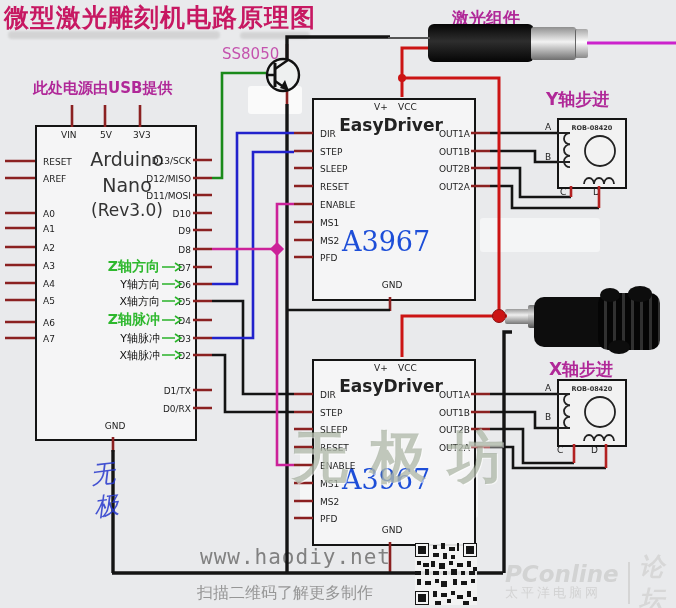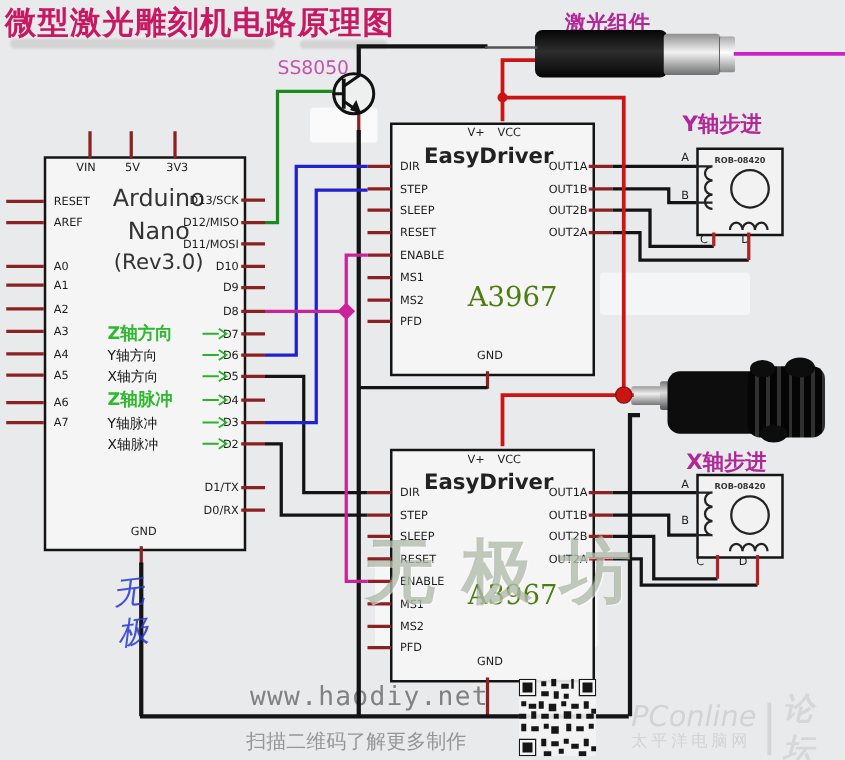--- a/index.html
+++ b/index.html
@@ -7,36 +7,36 @@
      font-family:"DejaVu Sans","Liberation Sans",sans-serif}
   .abs{position:absolute;white-space:nowrap}
   .patch{position:absolute;background:#fff;opacity:.75;border-radius:3px}
   .smudge{position:absolute;background:#c2c2c2;opacity:.55;border-radius:4px;filter:blur(1px)}
   .title{left:4px;top:1px;font-size:25px;font-weight:bold;color:#c71862;letter-spacing:1px}
   .mag{color:#b02898;font-weight:bold}
   .board{position:absolute;border:2px solid #141414;background:#f5f5f6}
   .pin{position:absolute;font-size:9px;color:#1c1c1c;white-space:nowrap;line-height:11px}
   .pr{right:4px;text-align:right}
   .pl{left:6px}
-  .sig{position:absolute;left:86px;width:74px;text-align:left;font-size:11px;color:#141414;white-space:nowrap}
+  .sig{position:absolute;left:86px;width:74px;text-align:right;font-size:11px;color:#141414;white-space:nowrap}
   .sig.green{font-size:14px;color:#2eb82e;font-weight:bold}
   .dname{position:absolute;top:15px;left:10px;width:134px;text-align:center;font-size:17px;font-weight:600;color:#222}
-  .chip{position:absolute;left:28px;width:104px;text-align:right;font-size:22px;color:#4d7c0f;
+  .chip{position:absolute;left:28px;width:104px;text-align:left;font-size:27px;color:#1d4ed8;
         font-family:"DejaVu Serif","Liberation Serif",serif}
   .cgnd{left:50px;width:56px;text-align:center}
   .rob{position:absolute;top:4px;left:0;width:100%;text-align:center;font-size:6.5px;font-weight:bold;color:#333}
   svg.wires{position:absolute;left:0;top:0;pointer-events:none}
   .gray-sites{color:#818181;font-family:"DejaVu Sans Mono","Liberation Mono",monospace}
   .wm-brand{left:292px;top:420px;font-size:56px;font-weight:bold;letter-spacing:22px;
             color:rgba(128,142,118,.48);text-shadow:1px 1px 0 rgba(255,255,255,.6)}
   .wm-url{left:300px;top:452px;font-size:17px;letter-spacing:3px;color:rgba(205,62,62,.55);font-weight:bold}
   .scrib{left:92px;top:458px;width:30px;font-size:25px;color:rgba(38,55,205,.85);
          transform:rotate(-7deg);font-style:italic;line-height:32px;white-space:normal;word-break:break-all}
   .pcon{position:absolute;left:505px;top:550px;display:flex;align-items:center;gap:9px;opacity:.85}
-  .pcon .p1{font-size:23px;font-weight:normal;font-style:italic;color:#cfcfcf;line-height:20px}
+  .pcon .p1{font-size:23px;font-weight:bold;font-style:italic;color:#cfcfcf;line-height:20px}
   .pcon .p2{font-size:13px;letter-spacing:3px;color:#cfcfcf}
   .pcon .bar{width:3px;height:42px;background:#d2d2d2}
   .pcon .p3{font-size:25px;font-weight:bold;color:#d4d4d4;font-style:italic}
   .laser-body{position:absolute;left:428px;top:24px;width:106px;height:38px;border-radius:6px;
       background:linear-gradient(180deg,#050505,#2e2e2e 45%,#050505)}
   .laser-cap{position:absolute;left:531px;top:27px;width:45px;height:33px;border-radius:3px;
       background:linear-gradient(180deg,#8f8f8f,#f2f2f2 45%,#6f6f6f)}
   .laser-ring{position:absolute;left:575px;top:29px;width:12px;height:29px;border-radius:2px;border-left:1px solid #666;
       background:linear-gradient(180deg,#a8a8a8,#fff 45%,#8a8a8a)}
   .jack-tip{position:absolute;left:505px;top:309px;width:28px;height:15px;border-radius:2px;
@@ -55,20 +55,21 @@
 
   <div class="patch" style="left:90px;top:252px;width:78px;height:116px"></div>
   <div class="patch" style="left:118px;top:352px;width:74px;height:46px"></div>
   <div class="patch" style="left:248px;top:86px;width:54px;height:28px"></div>
   <div class="patch" style="left:300px;top:450px;width:178px;height:68px;opacity:.55"></div>
   <div class="patch" style="left:480px;top:218px;width:120px;height:34px;opacity:.5"></div>
   <div class="smudge" style="left:8px;top:31px;width:212px;height:8px"></div>
   <div class="smudge" style="left:240px;top:32px;width:70px;height:7px"></div>
 
   <div class="abs title">微型激光雕刻机电路原理图</div>
+  <div class="abs mag" style="left:33px;top:79px;font-size:15px">此处电源由USB提供</div>
   <div class="abs" style="left:222px;top:45px;font-size:15px;color:#c453ae;font-weight:normal">SS8050</div>
   <div class="abs mag" style="left:452px;top:7px;font-size:17px">激光组件</div>
   <div class="abs mag" style="left:546px;top:88px;font-size:17px">Y轴步进</div>
   <div class="abs mag" style="left:549px;top:358px;font-size:17px">X轴步进</div>
 
   <div class="board" style="left:35px;top:125px;width:158px;height:312px">
     <span class="pin" style="left:24px;top:3px">VIN</span>
     <span class="pin" style="left:63px;top:3px">5V</span>
     <span class="pin" style="left:96px;top:3px">3V3</span>
     <div class="pin" style="left:34px;top:46px;width:112px;text-align:center;font-size:19px;line-height:24px;color:#333">Nano</div>

